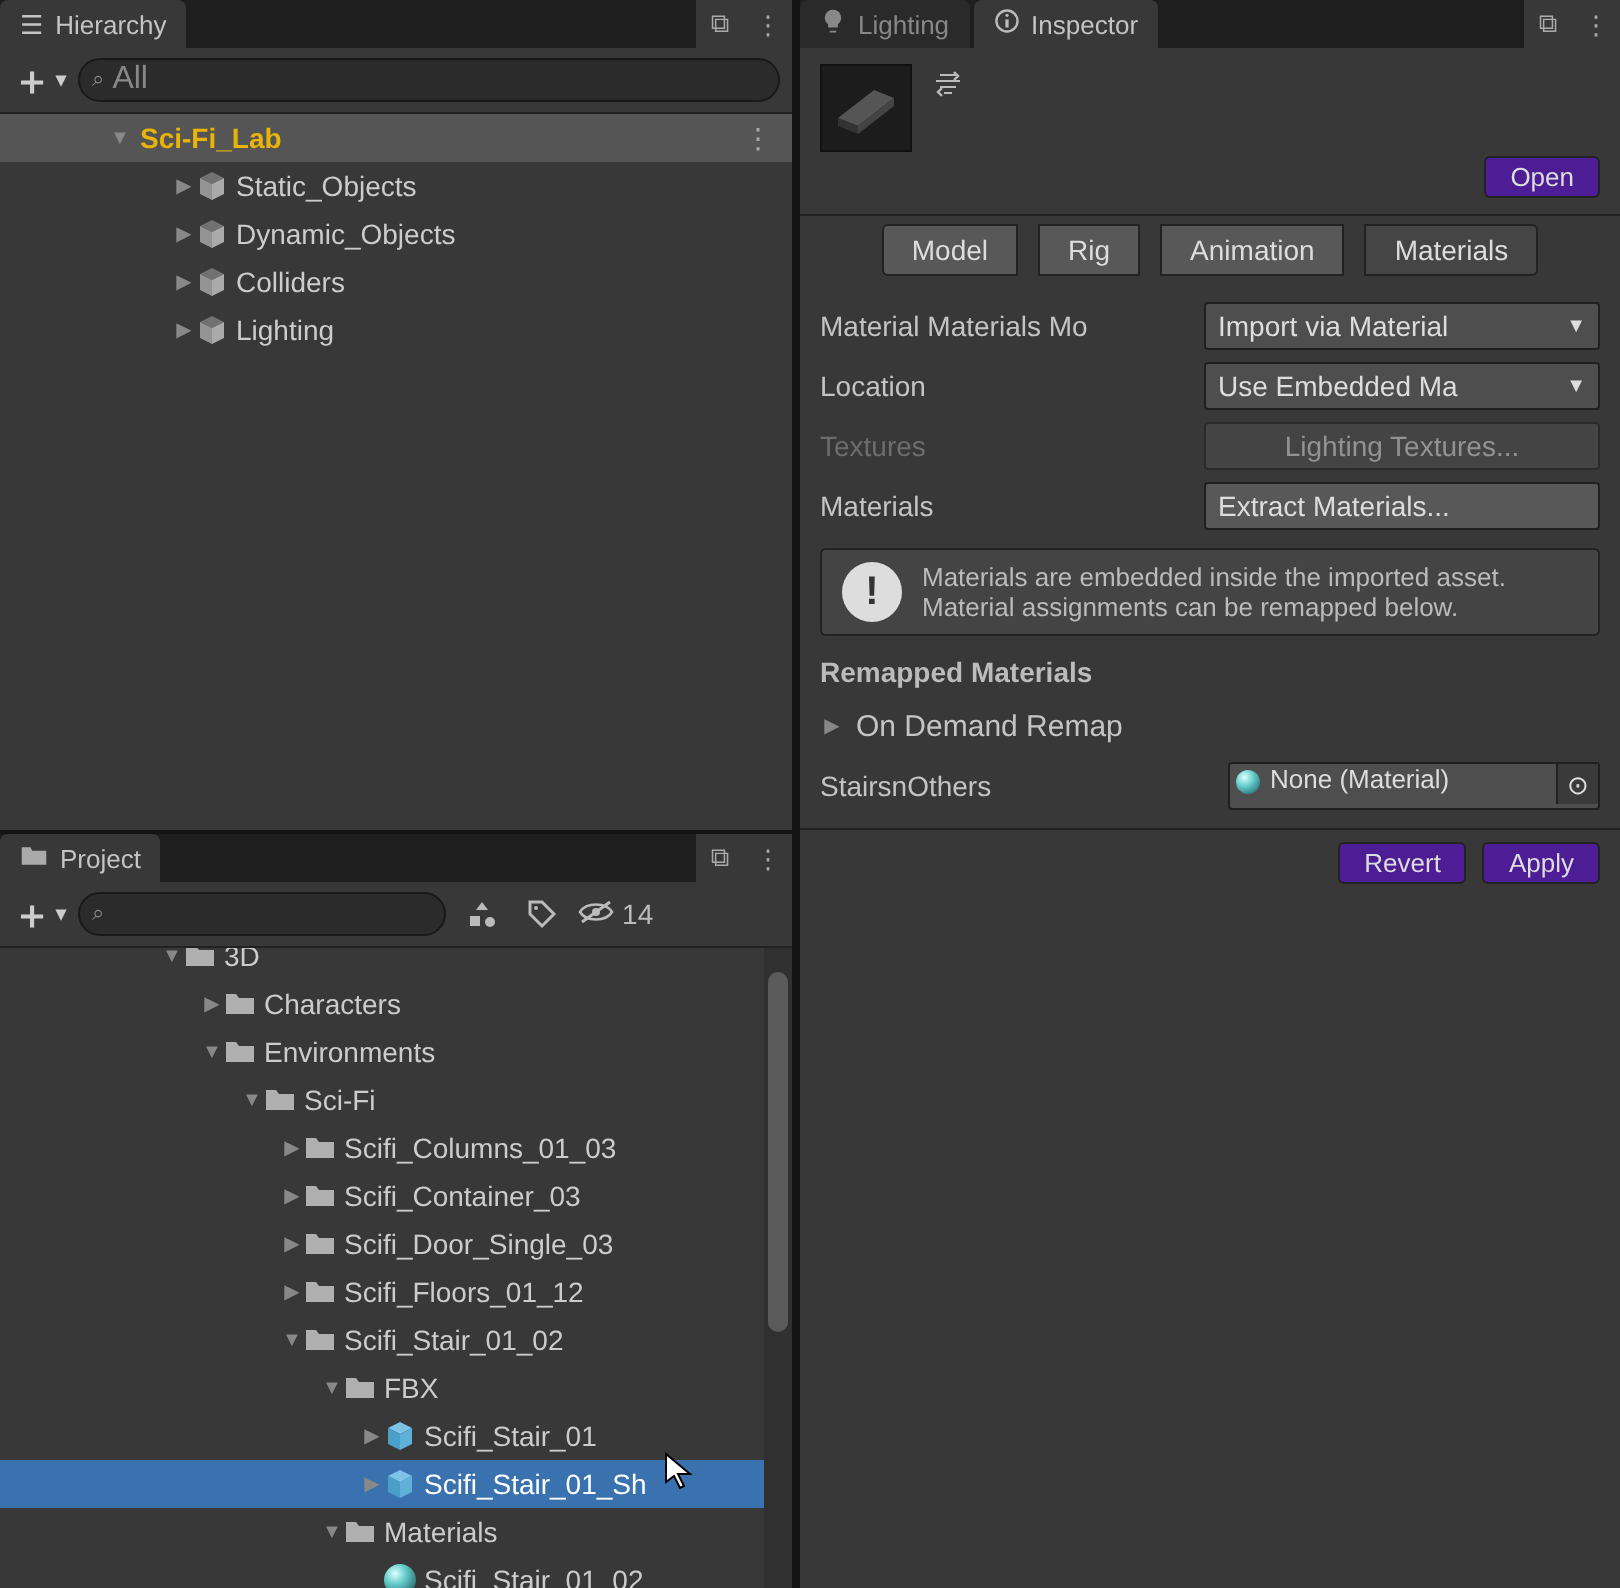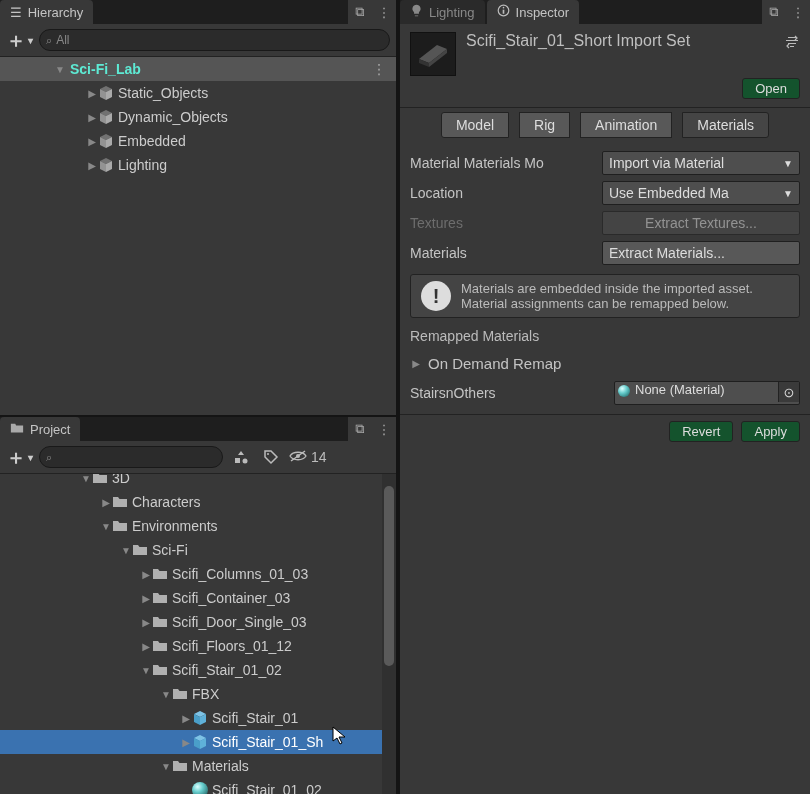--- a/index.html
+++ b/index.html
@@ -10,21 +10,21 @@
   .tabbar{height:24px;background:#1e1e1e;display:flex;align-items:stretch}
   .tab{background:#383838;padding:0 10px;display:flex;align-items:center;gap:6px;border-top-left-radius:4px;border-top-right-radius:4px;margin-right:2px}
   .tab.inactive{background:#2a2a2a;color:#888}
   .tabbar .spacer{flex:1}
   .tabbar .winbtn{width:24px;display:flex;align-items:center;justify-content:center;background:#383838;color:#aaa}
   
   .toolbar{height:28px;background:#383838;display:flex;align-items:center;gap:6px;padding:2px 6px;border-bottom:1px solid #222}
   .add{display:flex;align-items:center;font-size:20px;font-weight:bold;color:#ccc}
   .search{flex:1;background:#2b2b2b;border:1px solid #191919;border-radius:12px;height:20px;display:flex;align-items:center;padding:0 6px;color:#888;gap:4px}
   .searchicon{font-size:11px}
-  .searchtext{font-size:12px;color:#888}
+  .searchtext{font-size:16px;color:#888}
   
   .tree{background:#383838}
   .row{height:24px;display:flex;align-items:center;font-size:14px;color:#ccc;white-space:nowrap;overflow:hidden}
   .row.sel{background:#3a72b0;color:#fff}
   .row.scene{background:#555}
   .fold{display:inline-block;width:12px;text-align:center;color:#888;font-size:10px}
   .cube{display:inline-block;width:16px;height:16px;position:relative;margin-right:4px}
   .cube svg{width:16px;height:16px}
   .unity3{font-size:14px;margin-right:4px}
   .row .more{margin-left:auto;margin-right:10px;color:#aaa;font-size:14px}
@@ -34,35 +34,35 @@
   .prefab svg{width:16px;height:16px}
   .mat{display:inline-block;width:16px;height:16px;border-radius:50%;background:radial-gradient(circle at 35% 30%,#dff 0%,#6cc 35%,#144 100%);margin-right:4px}
   
   .toolbtn{width:24px;height:24px;display:flex;align-items:center;justify-content:center;color:#bbb}
   
   .r-top{padding:8px 10px 6px 10px;display:flex;align-items:flex-start;gap:10px}
   .thumb{width:44px;height:42px;background:#1c1c1c;border:1px solid #111;display:flex;align-items:center;justify-content:center}
   .thumb svg{width:36px;height:36px}
   .r-title{font-size:16px;color:#bfbfbf;flex:1}
   .r-openrow{display:flex;justify-content:flex-end;padding:0 10px 8px 0;margin-top:-4px}
-  .btn{background:#14532d;border:1px solid #222;border-radius:3px;padding:2px 12px;color:#ddd;font-size:13px}
+  .btn{background:#4c1d95;border:1px solid #222;border-radius:3px;padding:2px 12px;color:#ddd;font-size:13px}
   .subtabs{display:flex;justify-content:center;gap:10px;margin:4px 0 10px 0}
   .subtab{background:#585858;border:1px solid #222;padding:4px 14px;font-size:14px;color:#ddd}
   .subtab:first-child{border-radius:3px 0 0 3px}
   .subtab:last-child{border-radius:0 3px 3px 0}
   .subtab.active{background:#454545}
   .proprow{display:flex;align-items:center;gap:6px;padding:2px 10px;height:26px}
   .proprow>.lab{flex:1;font-size:14px}
   .proprow.dis>.lab{color:#6d6d6d}
   .drop{flex:0 0 184px;background:#4e4e4e;border:1px solid #1f1f1f;border-radius:2px;height:22px;display:flex;align-items:center;padding:0 6px;font-size:14px;color:#ddd;justify-content:space-between}
   .drop.dis{opacity:.55}
   .drop .arr{font-size:10px}
   .msgbox{margin:6px 10px;background:#444;border:1px solid #222;border-radius:3px;padding:6px 10px;display:flex;gap:10px;align-items:center;font-size:13px;color:#bbb}
   .excl{width:30px;height:30px;border-radius:50%;background:#ddd;color:#333;display:flex;align-items:center;justify-content:center;font-size:20px;font-weight:bold;flex-shrink:0}
-  .sechead{padding:4px 10px;font-weight:normal;font-size:14px;color:#bbb}
+  .sechead{padding:4px 10px;font-weight:bold;font-size:14px;color:#bbb}
   .footer{display:flex;gap:8px;justify-content:flex-end;padding:6px 10px;border-top:0}
   .objf{flex:0 0 184px;background:#4e4e4e;border:1px solid #1f1f1f;border-radius:2px;height:22px;display:flex;align-items:flex-start;font-size:13px;color:#ddd}
   .objf .ico{width:18px;height:18px;display:flex;align-items:center;justify-content:center}
   .objf .t{flex:1;padding-left:2px}
   .objf .pick{width:20px;height:20px;background:#3a3a3a;border-left:1px solid #222;display:flex;align-items:center;justify-content:center}
   .scroll{position:absolute;right:0;width:14px;background:#303030}
   .scroll .th{position:absolute;left:2px;right:2px;background:#5a5a5a;border-radius:5px}
   .countbox{display:flex;align-items:flex-start;gap:4px;color:#bbb;font-size:14px}
   .hline{height:1px;background:#222}
   .cursor{position:absolute;width:16px;height:20px;pointer-events:none}
@@ -93,21 +93,21 @@
 
   <div class="tree" style="height:358px;">
     <div class="row scene">
       <span style="width:54px"></span>
       <span class="fold">▼</span>
       <span class="unity3">
         <svg viewBox="0 0 16 16">
             <path d="M8 1 L14 4 L8 7 L2 4 Z M2 5 L8 8 L8 15 L2 12 Z M14 5 L14 12 L8 15 L8 8 Z" fill="#bbb"></path>
           </svg>
       </span>
-      <b style="color:#5eead4">Sci-Fi_Lab</b>
+      <b style="color:#eab308">Sci-Fi_Lab</b>
       <span class="more">⋮</span>
     </div>
     <div id="h-items">
         <div class="row">
           <span style="width:86px"></span>
           <span class="fold">▶</span>
           <span class="cube"><svg viewBox="0 0 16 16">
               <path d="M8 1 L14 4 L8 7 L2 4 Z" fill="#aaa" opacity=".5"></path>
               <path d="M2 4 L8 7 L8 15 L2 12 Z" fill="#aaa" opacity=".8"></path>
               <path d="M14 4 L14 12 L8 15 L8 7 Z" fill="#aaa"></path>
@@ -125,21 +125,21 @@
           <span>Dynamic_Objects</span>
         </div>
         <div class="row">
           <span style="width:86px"></span>
           <span class="fold">▶</span>
           <span class="cube"><svg viewBox="0 0 16 16">
               <path d="M8 1 L14 4 L8 7 L2 4 Z" fill="#aaa" opacity=".5"></path>
               <path d="M2 4 L8 7 L8 15 L2 12 Z" fill="#aaa" opacity=".8"></path>
               <path d="M14 4 L14 12 L8 15 L8 7 Z" fill="#aaa"></path>
             </svg></span>
-          <span>Embedded</span>
+          <span>Colliders</span>
         </div>
         <div class="row">
           <span style="width:86px"></span>
           <span class="fold">▶</span>
           <span class="cube"><svg viewBox="0 0 16 16">
               <path d="M8 1 L14 4 L8 7 L2 4 Z" fill="#aaa" opacity=".5"></path>
               <path d="M2 4 L8 7 L8 15 L2 12 Z" fill="#aaa" opacity=".8"></path>
               <path d="M14 4 L14 12 L8 15 L8 7 Z" fill="#aaa"></path>
             </svg></span>
           <span>Lighting</span>
@@ -341,21 +341,20 @@
   </div>
 
   <div class="r-top">
     <div class="thumb">
       <svg viewBox="0 0 36 36">
           <path d="M4 23 L22 9 L32 13 L14 27 Z" fill="#555"></path>
           <path d="M4 23 L14 27 L14 31 L4 27 Z" fill="#333"></path>
           <path d="M14 27 L32 13 L32 17 L14 31 Z" fill="#444"></path>
         </svg>
     </div>
-    <div class="r-title">Scifi_Stair_01_Short Import Set</div>
     <div style="color:#bbb;font-size:15px;padding-top:2px">
       <svg width="16" height="16" viewBox="0 0 16 16">
           <path d="M4 3h8v1H4z M2 6h12v1H2z M4 9h8v1H4z M6 12h4v1H6z" fill="#bbb"></path>
           <path d="M11 2l2 2-2 2 M5 14l-2-2 2-2" fill="none" stroke="#bbb" stroke-width="1.2"></path>
         </svg>
     </div>
   </div>
   <div class="r-openrow">
     <div class="btn">Open</div>
   </div>
@@ -378,21 +377,21 @@
   <div class="proprow">
     <div class="lab">Location</div>
     <div class="drop">
       <span>Use Embedded Ma</span>
       <span class="arr">▼</span>
     </div>
   </div>
   <div class="proprow dis">
     <div class="lab">Textures</div>
     <div class="drop dis" style="justify-content:center">
-      <span>Extract Textures...</span>
+      <span>Lighting Textures...</span>
     </div>
   </div>
   <div class="proprow">
     <div class="lab">Materials</div>
     <div class="drop" style="background:#585858">
       <span>Extract Materials...</span>
     </div>
   </div>
 
   <div class="msgbox">

